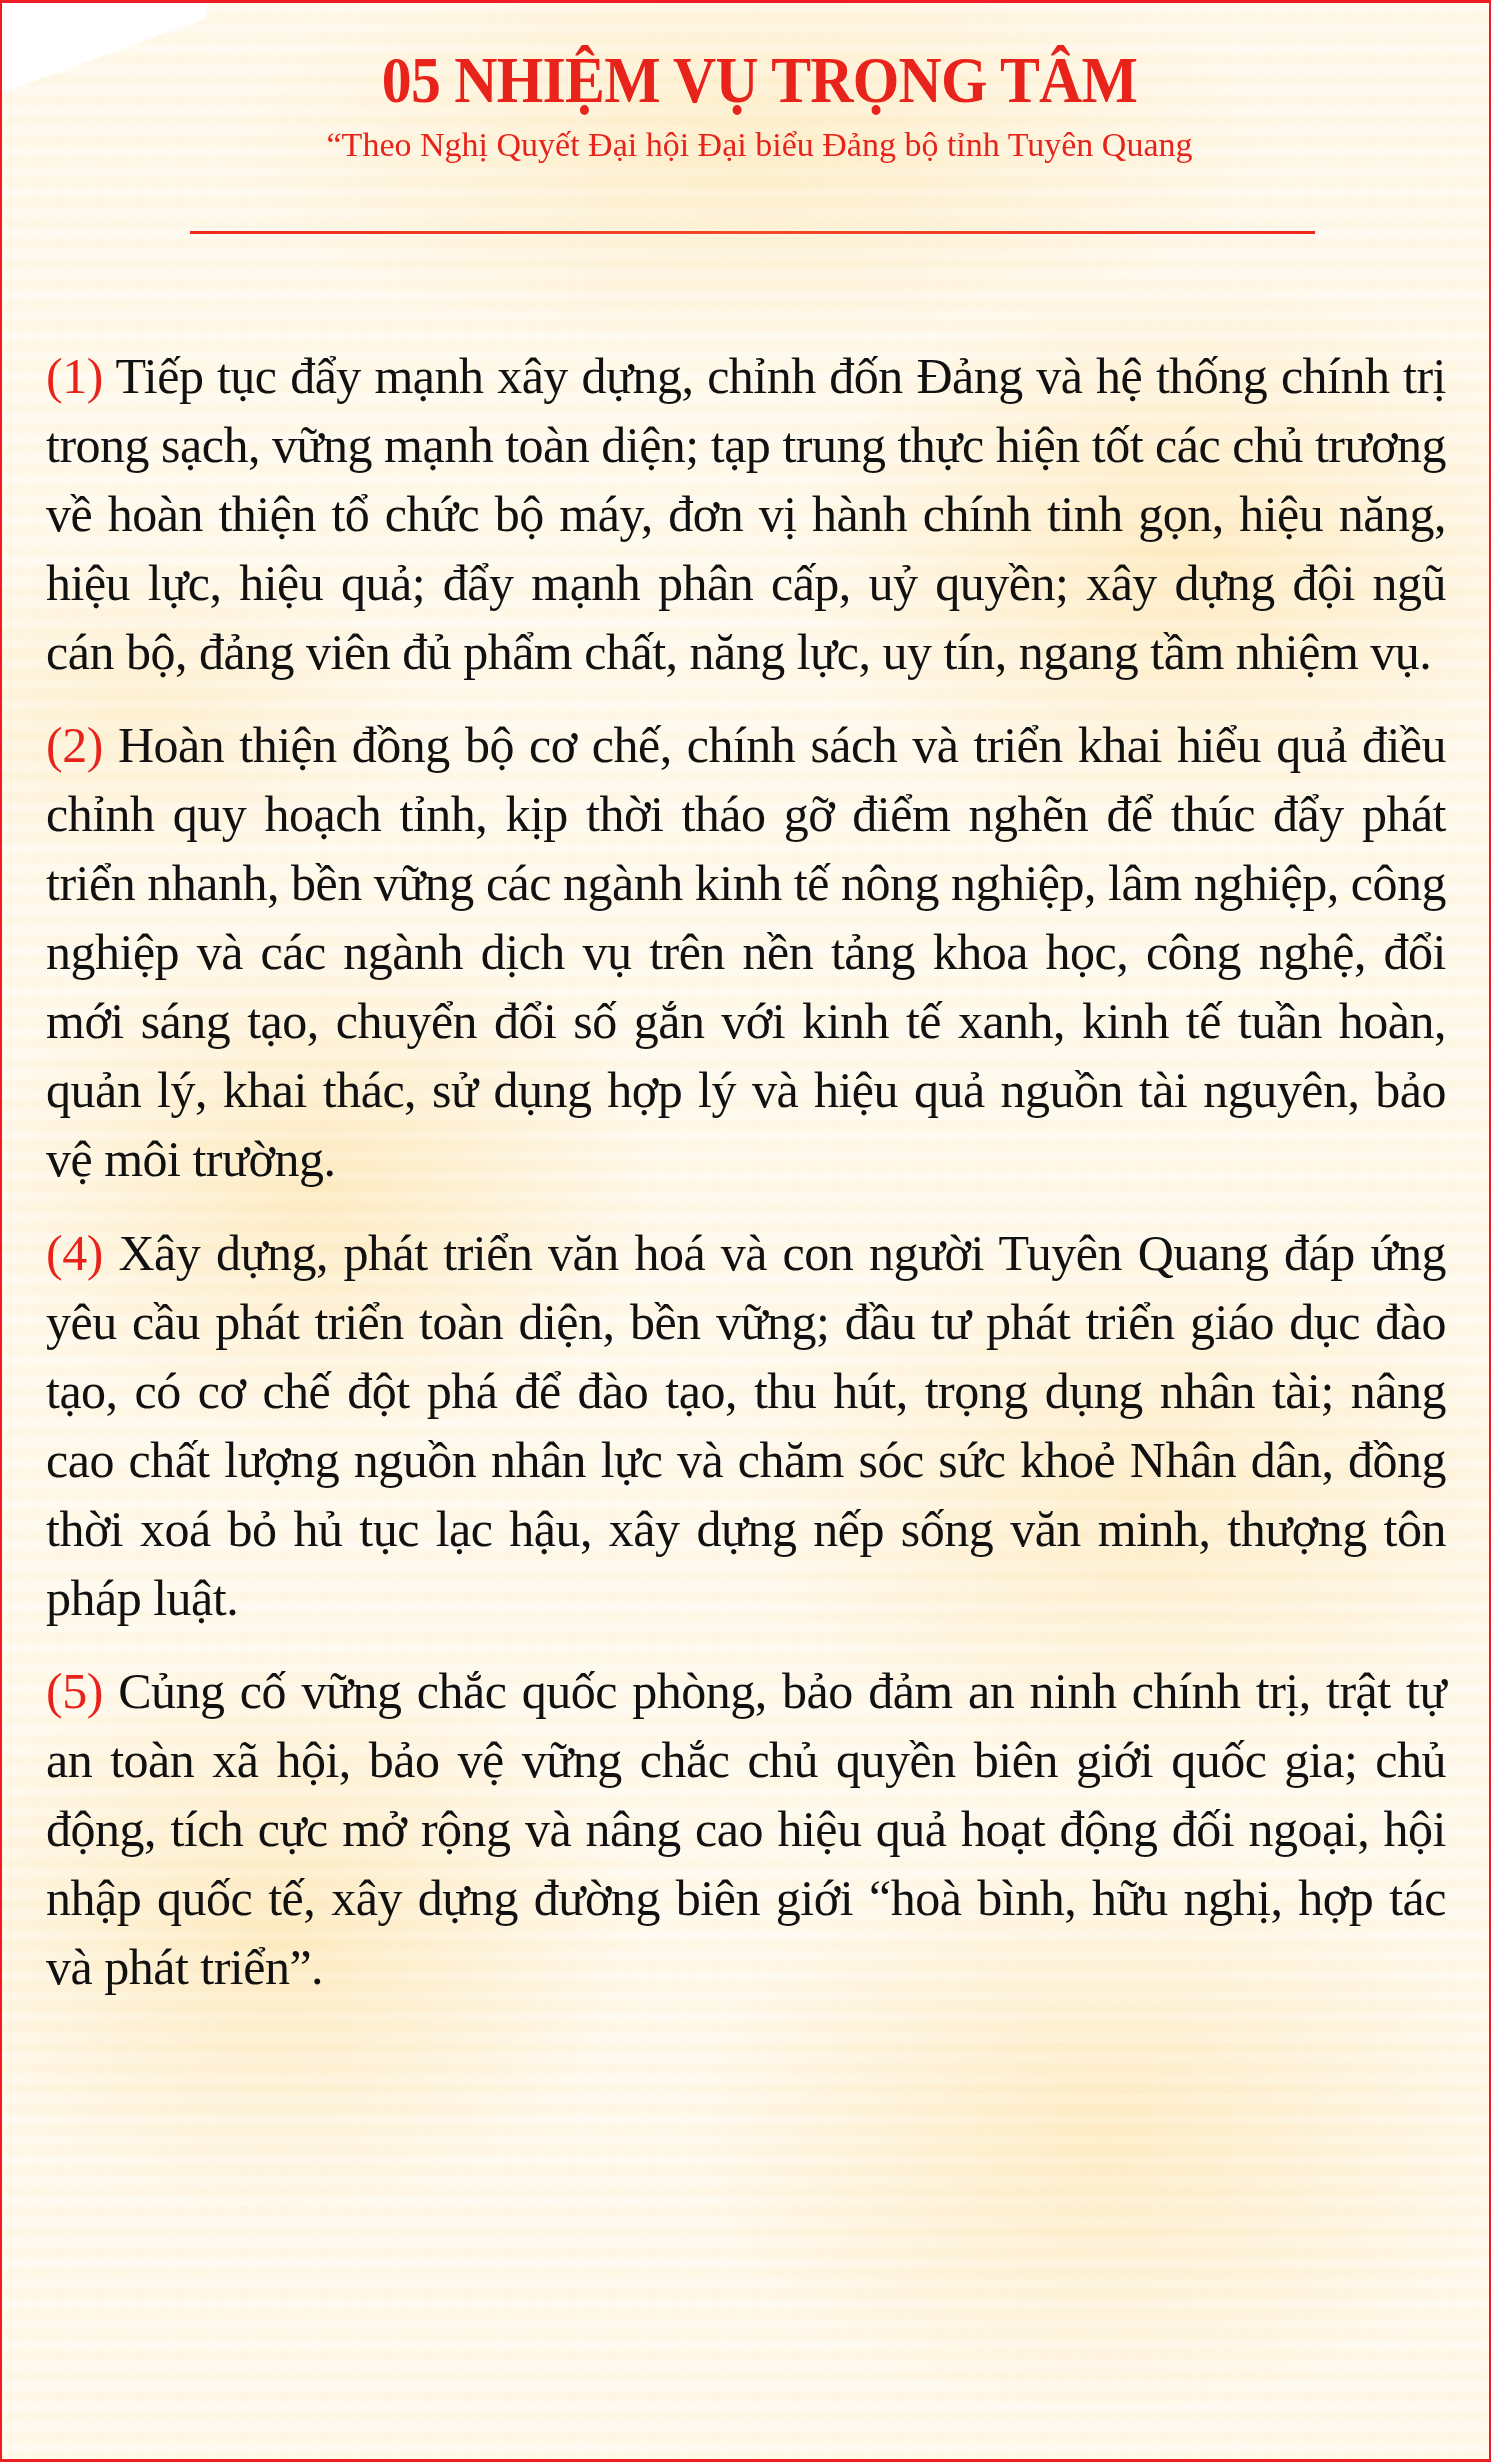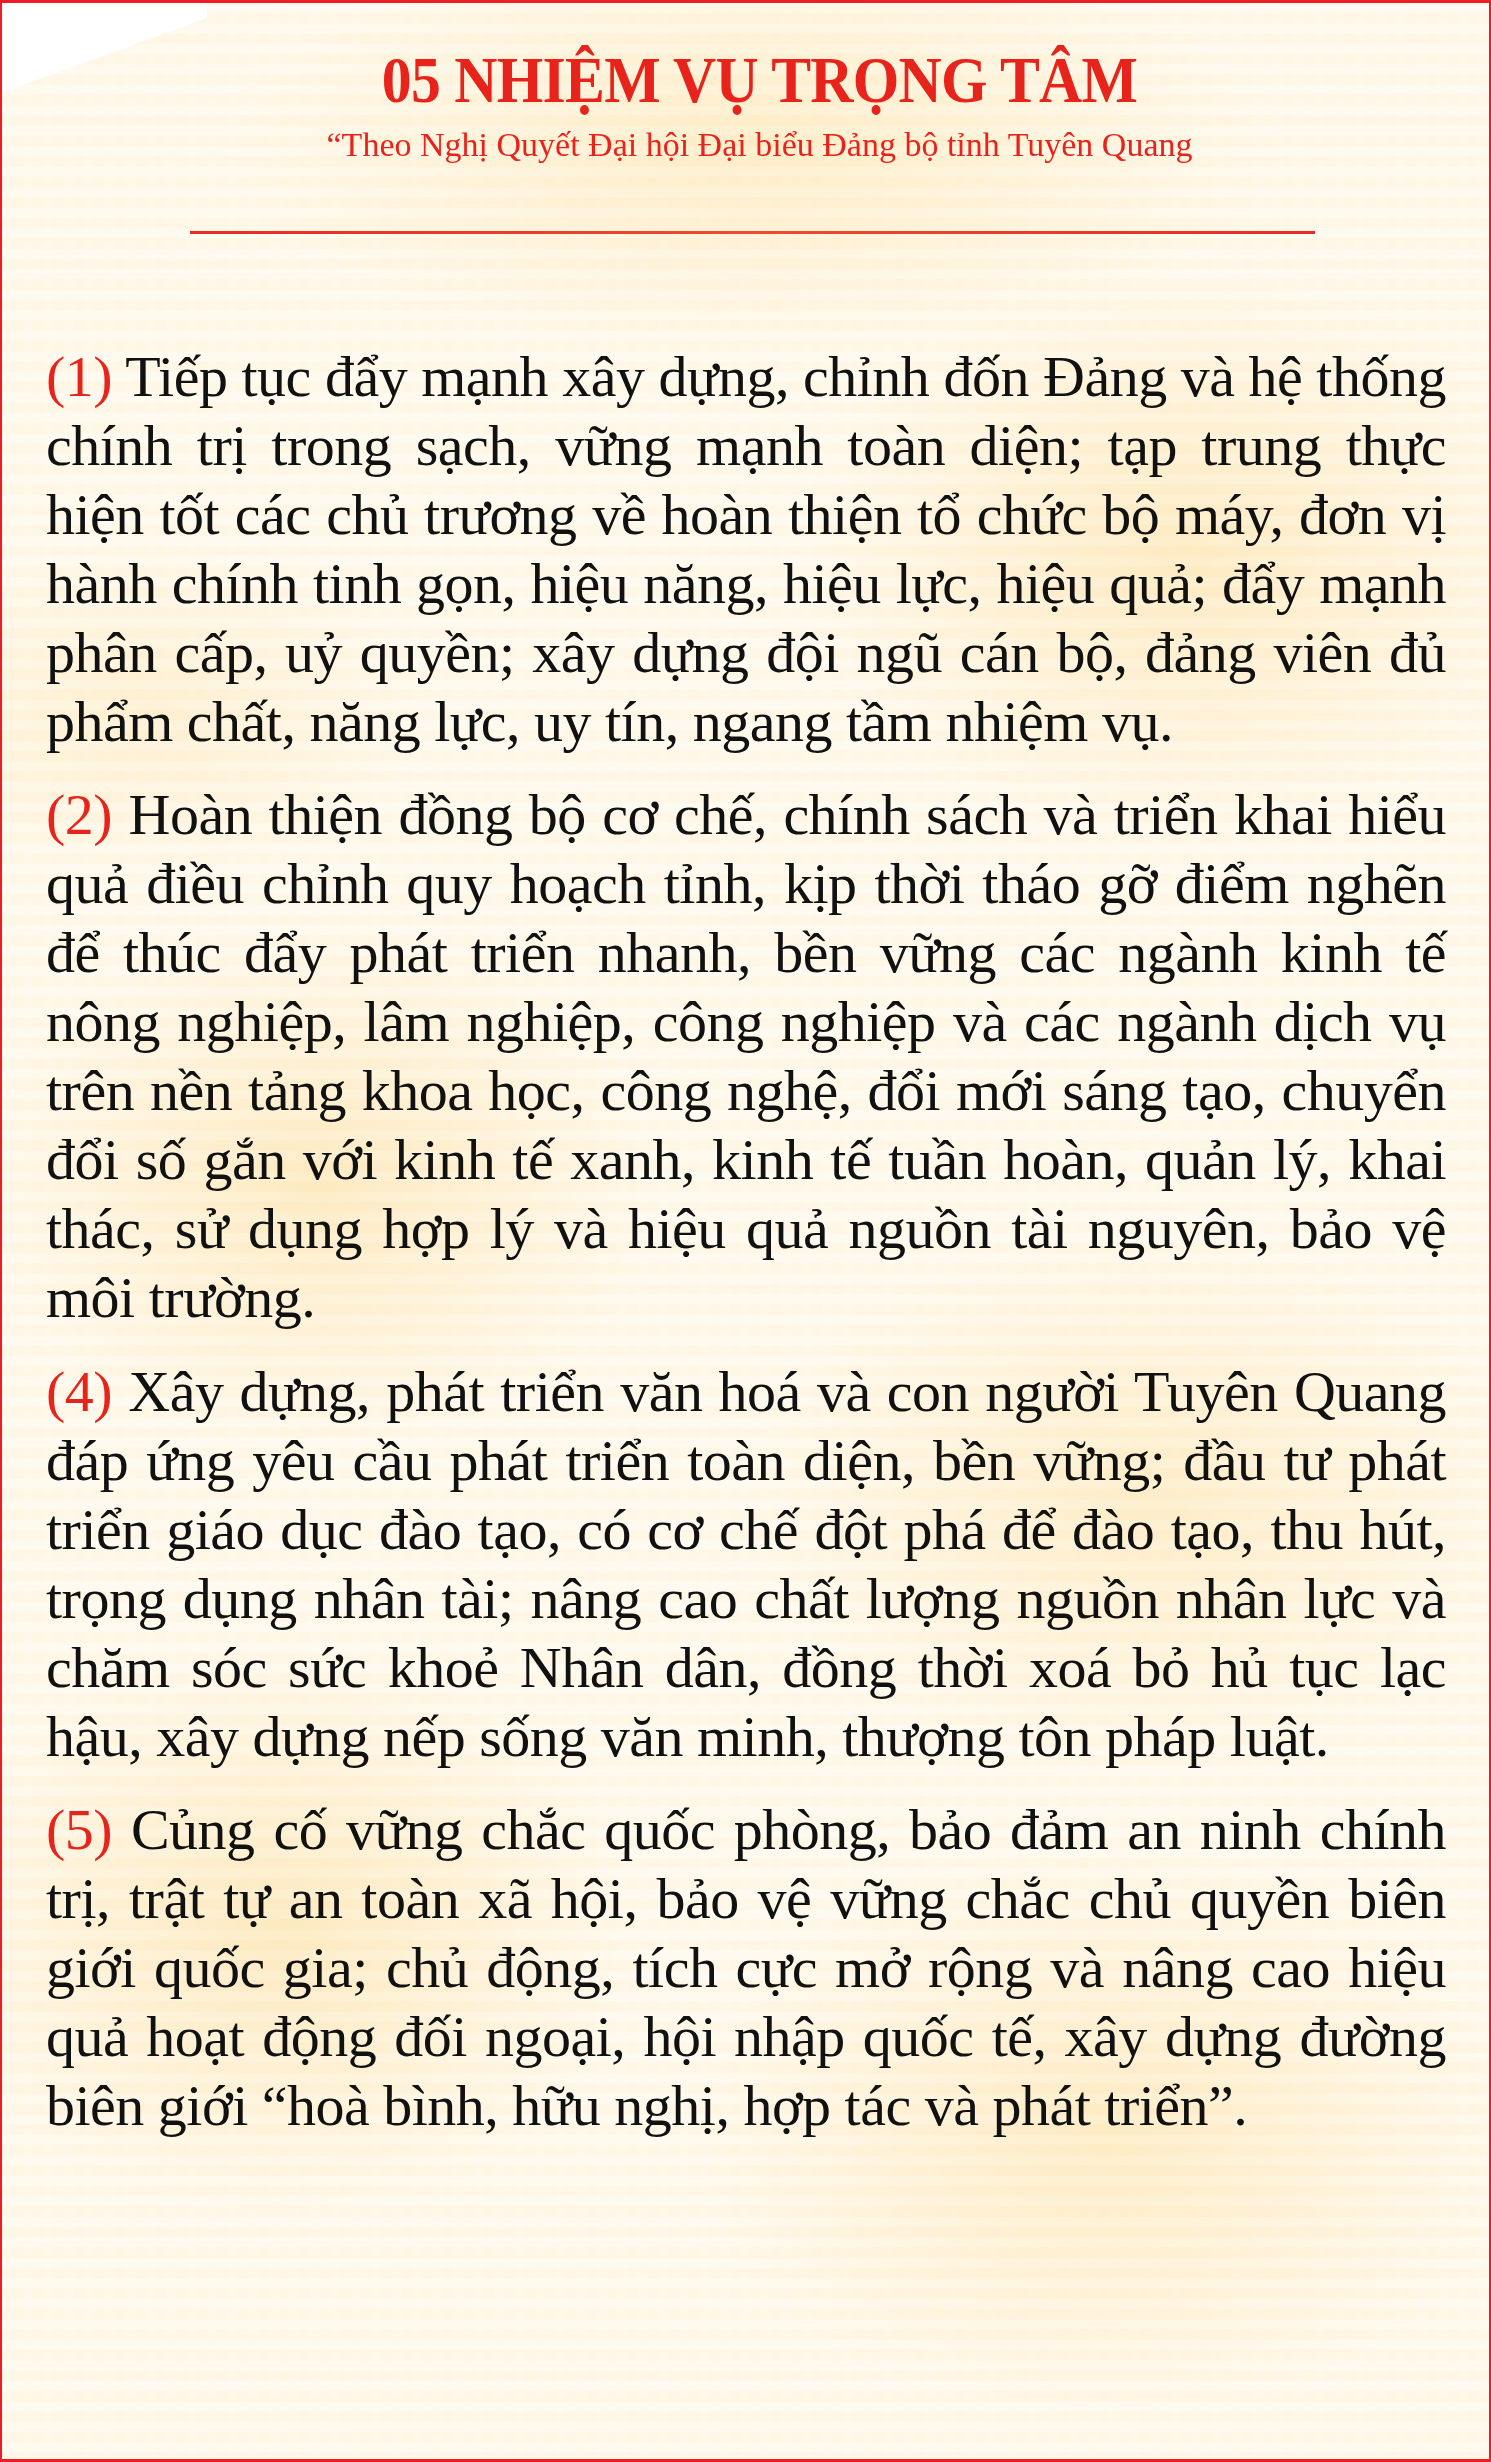--- a/index.html
+++ b/index.html
@@ -70,21 +70,21 @@
     width: 1125px; height: 3.2px;
     background: linear-gradient(90deg, #ee2a1e, #f04a28 50%, #ee2a1e);
   }
 
   .body-text {
     position: absolute; left: 44px; top: 339px;
     width: 1400px;
   }
   .item {
     font-family: "Liberation Serif", serif;
-    font-size: 58px;
+    font-size: 50px;
     line-height: 69px;
     color: #111;
     text-align: justify;
     margin: 0 0 24.4px 0;
     letter-spacing: -0.5px;
   }
   .item .num { color: #e8231b; }
 </style>
 </head>
 <body>

